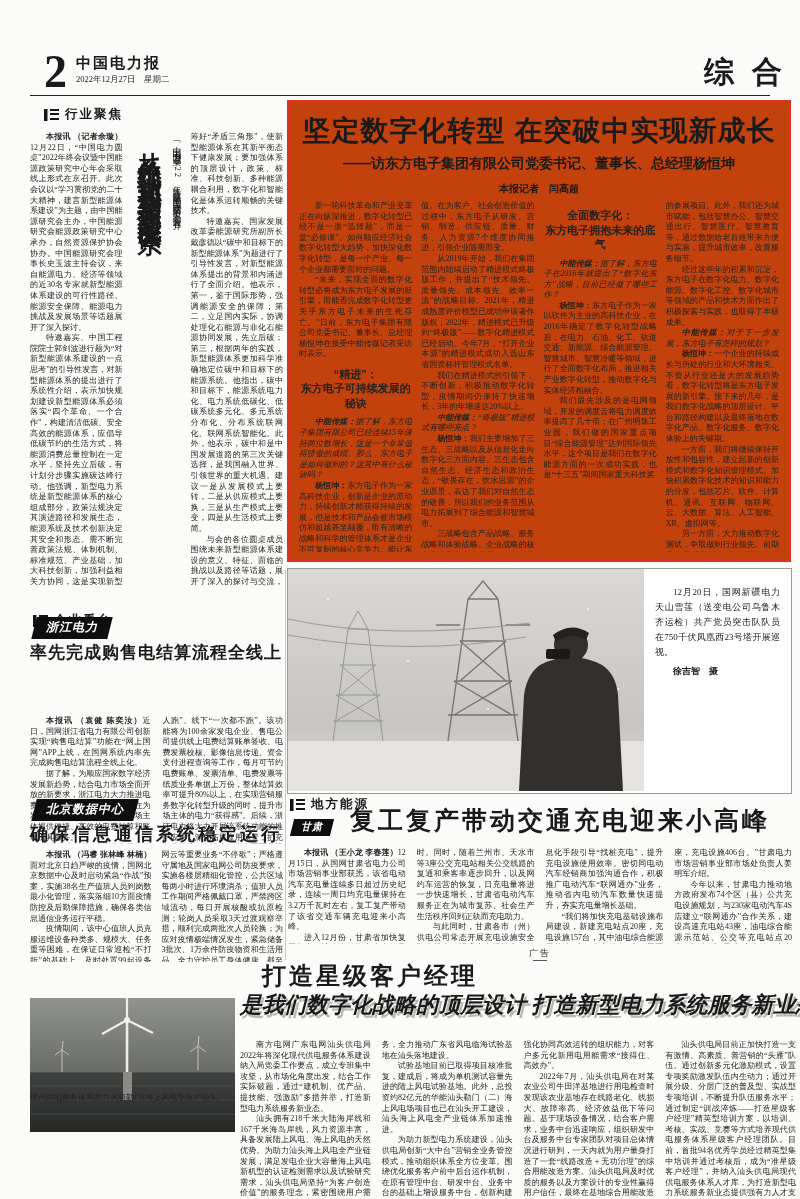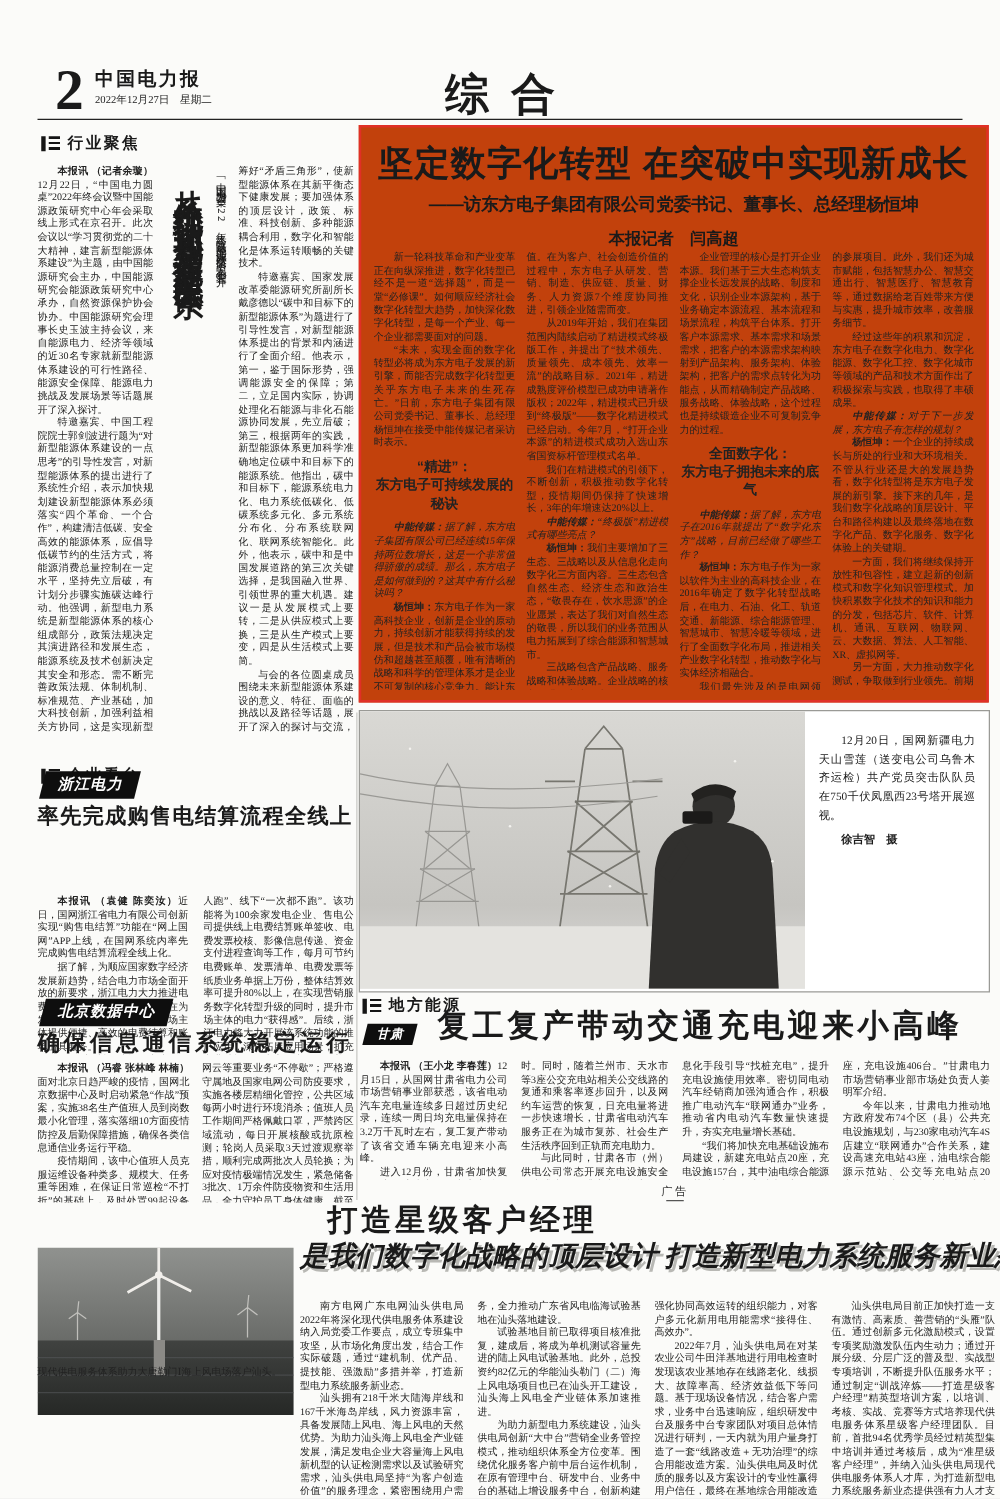--- a/index.html
+++ b/index.html
@@ -5,21 +5,21 @@
   html,body{margin:0;padding:0;background:#e8e8e6;}
   .page{position:relative;width:800px;height:1199px;margin:0 auto;background:#fbfbf9;
         font-family:"Liberation Serif","DejaVu Serif",serif;color:#1a1a1a;overflow:hidden;}
   .abs{position:absolute;}
   .sans{font-family:"Liberation Sans","DejaVu Sans",sans-serif;}
 
   
   .mh-num{left:44px;top:50px;font-size:46px;font-weight:bold;line-height:44px;}
   .mh-name{left:76px;top:54px;font-size:15px;font-weight:bold;letter-spacing:2px;}
   .mh-date{left:76px;top:74px;font-size:8.5px;color:#222;}
-  .mh-sec{left:0;right:0;top:52px;text-align:center;font-size:35px;font-weight:900;letter-spacing:18px;text-indent:18px;}
+  .mh-sec{left:0;right:0;top:52px;text-align:right;font-size:30px;font-weight:900;letter-spacing:18px;text-indent:18px;}
   .mh-ed{right:30px;top:56px;text-align:right;font-size:8px;line-height:13px;color:#222;}
   .mh-rule{left:30px;width:740px;top:95px;border-top:1.5px solid #222;height:0;}
 
   
   .sec-head{display:flex;align-items:center;gap:6px;font-size:12.5px;font-weight:bold;letter-spacing:2px;}
   .sec-icon{display:inline-block;width:15px;height:12px;
     background:linear-gradient(#151515,#151515) left/3.5px 100% no-repeat,
     repeating-linear-gradient(to bottom,#151515 0 2px,transparent 2px 4.4px) right/9px 100% no-repeat;}
   .badge{background:#0e0e0e;color:#fff;transform:skewX(-14deg);padding:2px 12px 3px;display:inline-block;}
   .badge>span{display:inline-block;transform:skewX(14deg);font-style:italic;font-weight:bold;
@@ -41,21 +41,21 @@
   .v-sub{writing-mode:vertical-rl;font-size:8.5px;letter-spacing:2px;width:15px;height:100%;
     padding-top:6px;color:#111;line-height:15px;margin-right:6px;}
   .ind-colB{width:97px;height:100%;}
 
   .art-title{font-weight:bold;white-space:nowrap;}
 
   
   .redbox{left:287px;top:100px;width:500px;height:458px;border:2.5px solid #e03026;background:#c2410c;}
   .iv-title{left:0;right:0;top:10px;text-align:center;font-size:28px;font-weight:900;letter-spacing:1px;}
   .iv-sub{left:0;right:0;top:53px;text-align:center;font-size:14px;font-weight:bold;}
-  .iv-byline{left:0;right:0;top:80px;text-align:center;font-size:13px;font-weight:bold;}
+  .iv-byline{left:0;right:0;top:80px;text-align:center;font-size:10px;font-weight:bold;}
   .iv-cols{left:10px;right:10px;top:99px;bottom:8px;gap:9px;}
 
   
   .photo1{left:287px;top:568px;width:503px;height:224px;border:1px solid #9a9a96;background:#fff;display:flex;}
   .photo1 svg{display:block;}
   .cap{flex:1;padding:16px 11px 10px;}
   .cap p{margin:0;font-size:9px;line-height:15px;text-align:justify;text-indent:2em;}
   .cap .credit{font-weight:bold;margin-top:4px;text-indent:2em;}
 
   .ad-rule{left:288px;top:946px;width:504px;display:flex;align-items:center;font-size:9px;color:#333;flex-direction:column;}
@@ -75,21 +75,21 @@
 <body>
 
 <div class="page">
 
   <div class="abs mh-num">2</div>
   <div class="abs mh-name">中国电力报</div>
   <div class="abs mh-date">2022年12月27日　星期二</div>
   <div class="abs mh-sec sans">综合</div>
   <div class="abs mh-rule"></div>
 
-  <div class="abs sec-head" style="left:33px;top:106px;">
+  <div class="abs sec-head" style="left:44px;top:106px;">
     <span class="sec-icon"></span>
     <span>行业聚焦</span>
   </div>
   <div class="abs ind-wrap">
     <div class="ind-colA col">
         <p><b>本报讯 （记者余璇）</b><span>12月22日，“中国电力圆桌”2022年终会议暨中国能源政策研究中心年会采取线上形式在京召开。此次会议以“学习贯彻党的二十大精神，建言新型能源体系建设”为主题，由中国能源研究会主办，中国能源研究会能源政策研究中心承办，自然资源保护协会协办。中国能源研究会理事长史玉波主持会议，来自能源电力、经济等领域的近30名专家就新型能源体系建设的可行性路径、能源安全保障、能源电力挑战及发展场景等话题展开了深入探讨。</span></p>
         <p><span>特邀嘉宾、中国工程院院士郭剑波进行题为“对新型能源体系建设的一点思考”的引导性发言，对新型能源体系的提出进行了系统性介绍，表示加快规划建设新型能源体系必须落实“四个革命、一个合作”，构建清洁低碳、安全高效的能源体系，应倡导低碳节约的生活方式，将能源消费总量控制在一定水平，坚持先立后破，有计划分步骤实施碳达峰行动。他强调，新型电力系统是新型能源体系的核心组成部分，政策法规决定其演进路径和发展生态，能源系统及技术创新决定其安全和形态。需不断完善政策法规、体制机制、标准规范、产业基础，加大科技创新，加强利益相关方协同，这是实现新型电力系统健康发展的关键。</span></p>
       </div>
     <div class="v-title">从系统观认识和规划建设新型能源体系</div>
     <div class="v-sub">「中国电力圆桌」2022年终会议暨中国能源政策研究中心年会召开</div>
@@ -150,21 +150,20 @@
         </div>
       <div class="col">
           <p style="text-indent: 0px;"><span>值。在为客户、社会创造价值的过程中，东方电子从研发、营销、制造、供应链、质量、财务、人力资源7个维度协同推进，引领企业随需而变。</span></p>
           <p><span>从2019年开始，我们在集团范围内陆续启动了精进模式终极版工作，并提出了“技术领先、质量领先、成本领先、效率一流”的战略目标。2021年，精进成熟度评价模型已成功申请著作版权；2022年，精进模式已升级到“终极版”——数字化精进模式已经启动。今年7月，“打开企业本源”的精进模式成功入选山东省国资标杆管理模式名单。</span></p>
           <p><span>我们在精进模式的引领下，不断创新，积极推动数字化转型，疫情期间仍保持了快速增长，3年的年增速达20%以上。</span></p>
           <p style="font-style: italic;"><b>中能传媒：</b><span>“终极版”精进模式有哪些亮点？</span></p>
           <p><b>杨恒坤：</b><span>我们主要增加了三生态、三战略以及从信息化走向数字化三方面内容。三生态包含自然生态、经济生态和政治生态，“敬畏存在，饮水思源”的企业愿景，表达了我们对自然生态的敬畏，所以我们的业务范围从电力拓展到了综合能源和智慧城市。</span></p>
           <p><span>三战略包含产品战略、服务战略和体验战略。企业战略的核心是满足客户的产品、服务、体验需求，并最终通过交付给客户的产品、服务以及客户获得的体验来实现企业价值。随着社会的发展，产品即服务、服务即产品，因而产品战略、服务战略、体验战略才是企业的核心战略。</span></p>
         </div>
       <div class="col">
-          <p><span>企业管理的核心是打开企业本源。我们基于三大生态构筑支撑企业长远发展的战略、制度和文化，识别企业本源架构，基于业务确定本源流程、基本流程和场景流程，构筑平台体系。打开客户本源需求、基本需求和场景需求，把客户的本源需求架构映射到产品架构、服务架构、体验架构，把客户的需求点转化为功能点，从而精确制定产品战略、服务战略、体验战略，这个过程也是持续锻造企业不可复制竞争力的过程。</span></p>
           <div class="subhead">
             <div>全面数字化：</div>
             <div>东方电子拥抱未来的底气</div>
           </div>
           <p style="font-style: italic;"><b>中能传媒：</b><span>据了解，东方电子在2016年就提出了“数字化东方”战略，目前已经做了哪些工作？</span></p>
           <p><b>杨恒坤：</b><span>东方电子作为一家以软件为主业的高科技企业，在2016年确定了数字化转型战略后，在电力、石油、化工、轨道交通、新能源、综合能源管理、智慧城市、智慧冷暖等领域，进行了全面数字化布局，推进相关产业数字化转型，推动数字化与实体经济相融合。</span></p>
           <p><span>我们最先涉及的是电网领域，开发的调度云将电力调度效率提高了几十倍；在广州明珠工业园，我们做的国家重点项目“综合能源管理”达到国际领先水平，这个项目是我们在数字化能源方面的一次成功实践，也是“十三五”期间国家重大科技奖</span></p>
         </div>
       <div class="col">
           <p style="text-indent: 0px;"><span>的参展项目。此外，我们还为城市赋能，包括智慧办公、智慧交通出行、智慧医疗、智慧教育等，通过数据给老百姓带来方便与实惠，提升城市效率，改善服务细节。</span></p>

